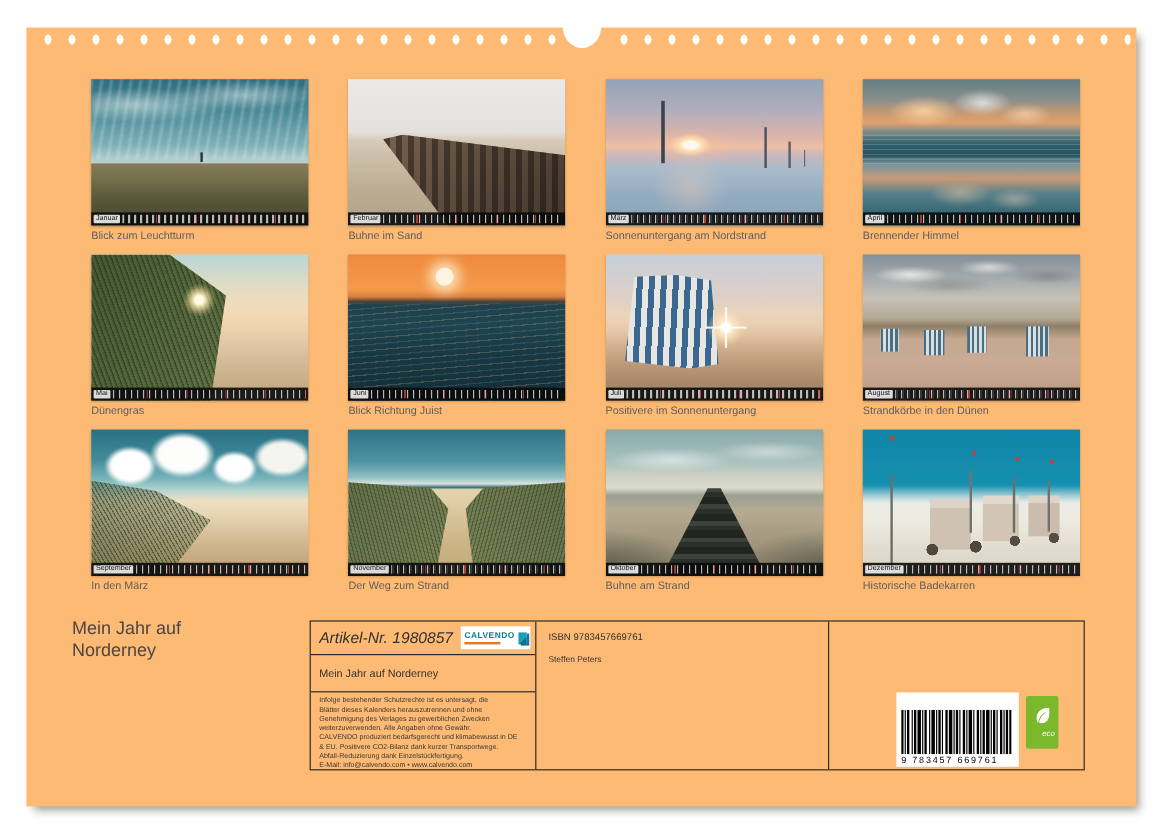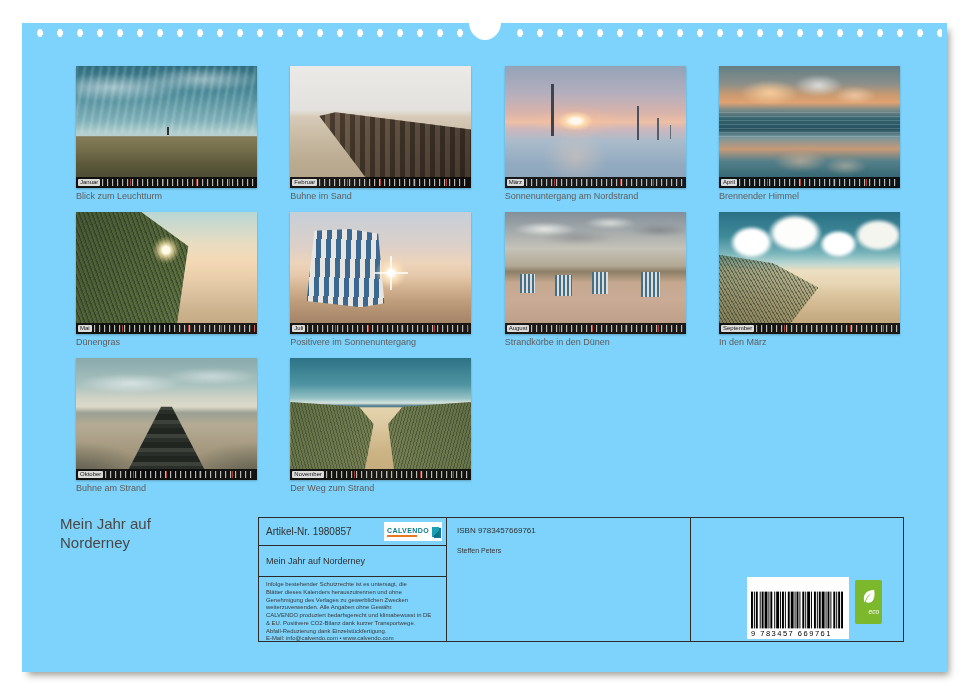--- a/index.html
+++ b/index.html
@@ -1,19 +1,19 @@
 <!DOCTYPE html>
 <html><head>
 <meta charset="utf-8">
 <style>
   html,body{margin:0;padding:0;background:#fff;}
   .stage{position:relative;width:971px;height:700px;background:#fff;overflow:hidden;
          font-family:"Liberation Sans",sans-serif;color:#3a3734;}
   
-  .sheet{position:absolute;left:22px;top:23px;width:925px;height:649px;background:#7dd3fc;
+  .sheet{position:absolute;left:22px;top:23px;width:925px;height:649px;background:#fdba74;
          box-shadow:4px 5px 7px -2px rgba(60,55,50,.5);}
   .holes{position:absolute;top:4px;height:12px;
          background:radial-gradient(ellipse 3px 4.2px at 10px 6px,#fff 95%,rgba(255,255,255,0) 100%);
          background-size:20px 12px;background-repeat:repeat-x;}
   .holes.left{left:8px;width:438px;}
   .holes.right{left:488px;width:432px;}
   .notch{position:absolute;top:-18px;left:calc(50% - 16px);width:32px;height:35px;background:#fff;border-radius:50%;}
   
   .grid{position:absolute;left:54px;top:43px;width:824px;display:grid;
         grid-template-columns:repeat(4,181px);justify-content:space-between;row-gap:11px;}
@@ -147,21 +147,21 @@
       radial-gradient(circle 2.5px at 87% 22%, #c8402c 65%, transparent 70%);
       background-size:auto,auto,auto,auto,2px 80px,2px 52px,2px 46px,2px 42px,auto,auto,auto,auto;
       background-position:0 0,0 0,0 0,0 0,13% 88%,50% 48%,70% 52%,86% 54%;background-repeat:no-repeat;}
   
   .back-title{position:absolute;left:38px;top:492px;font-size:15px;line-height:1.25;color:#4b4744;white-space:pre-line;}
   .info-box{position:absolute;left:236px;top:494px;width:646px;height:125px;border:1px solid #2d2b29;
             box-sizing:border-box;display:flex;}
   .col-left{width:188px;border-right:1px solid #2d2b29;display:flex;flex-direction:column;box-sizing:border-box;}
   .cell-artikel{height:28px;border-bottom:1px solid #2d2b29;display:flex;align-items:center;
                 justify-content:space-between;padding:0 4px 0 7px;box-sizing:border-box;}
-  .artikel-text{font-size:10px;color:#33302e;}
+  .artikel-text{font-size:13px;color:#33302e;font-style:italic;}
   .calvendo-logo{width:58px;height:19px;background:#fff;display:flex;align-items:center;justify-content:center;gap:3px;}
   .calvendo-word{font-size:7px;font-weight:bold;letter-spacing:.4px;color:#0b7c8a;line-height:1;}
   .calvendo-word small{display:block;height:2px;width:30px;background:#e87722;margin-top:1px;}
   .calvendo-mark{width:7px;height:10px;background:linear-gradient(135deg,#19a0b4 62%,#0d7282 62%);box-shadow:2px 1px 0 #1a6fae;}
   .cell-title{height:31px;border-bottom:1px solid #2d2b29;display:flex;align-items:center;
               padding:0 7px;font-size:9px;color:#33302e;box-sizing:border-box;}
   .cell-legal{flex:1;padding:4px 7px;font-size:5.9px;line-height:1.32;color:#3a3734;white-space:pre-line;overflow:hidden;}
   .col-mid{width:244px;border-right:1px solid #2d2b29;box-sizing:border-box;padding:8px 10px;}
   .mid-top{display:flex;gap:0;}
   .isbn{font-size:8px;color:#33302e;white-space:nowrap;}
@@ -232,20 +232,29 @@
       <figure class="thumb">
         <div class="photo p5">
           <div class="cal-strip">
             <span class="cal-month">Mai</span>
             <span class="cal-days"></span>
           </div>
         </div>
         <figcaption class="caption">Dünengras</figcaption>
       </figure>
 
+      <figure class="thumb">
+        <div class="photo p6">
+          <div class="cal-strip">
+            <span class="cal-month">Juni</span>
+            <span class="cal-days"></span>
+          </div>
+        </div>
+        <figcaption class="caption">Blick Richtung Juist</figcaption>
+      </figure>
 
       <figure class="thumb">
         <div class="photo p7">
           <div class="chair"></div>
           <div class="cal-strip">
             <span class="cal-month">Juli</span>
             <span class="cal-days"></span>
           </div>
         </div>
         <figcaption class="caption">Positivere im Sonnenuntergang</figcaption>
@@ -265,39 +274,48 @@
         <div class="photo p9">
           <div class="cal-strip">
             <span class="cal-month">September</span>
             <span class="cal-days"></span>
           </div>
         </div>
         <figcaption class="caption">In den März</figcaption>
       </figure>
 
       <figure class="thumb">
+        <div class="photo p11">
+          <div class="cal-strip">
+            <span class="cal-month">November</span>
+            <span class="cal-days"></span>
+          </div>
+        </div>
+        <figcaption class="caption">Der Weg zum Strand</figcaption>
+      </figure>
+
+      <figure class="thumb">
         <div class="photo p10">
           <div class="cal-strip">
             <span class="cal-month">Oktober</span>
             <span class="cal-days"></span>
           </div>
         </div>
         <figcaption class="caption">Buhne am Strand</figcaption>
       </figure>
 
       <figure class="thumb">
-        <div class="photo p11">
-          <div class="cal-strip">
-            <span class="cal-month">November</span>
-            <span class="cal-days"></span>
-          </div>
-        </div>
-        <figcaption class="caption">Der Weg zum Strand</figcaption>
-      </figure>
-
+        <div class="photo p12">
+          <div class="cal-strip">
+            <span class="cal-month">Dezember</span>
+            <span class="cal-days"></span>
+          </div>
+        </div>
+        <figcaption class="caption">Historische Badekarren</figcaption>
+      </figure>
 
     </div>
 
     <div class="back-title">Mein Jahr auf
 Norderney</div>
 
     <div class="info-box">
       <div class="col-left">
         <div class="cell-artikel">
           <span class="artikel-text">Artikel-Nr. 1980857</span>

